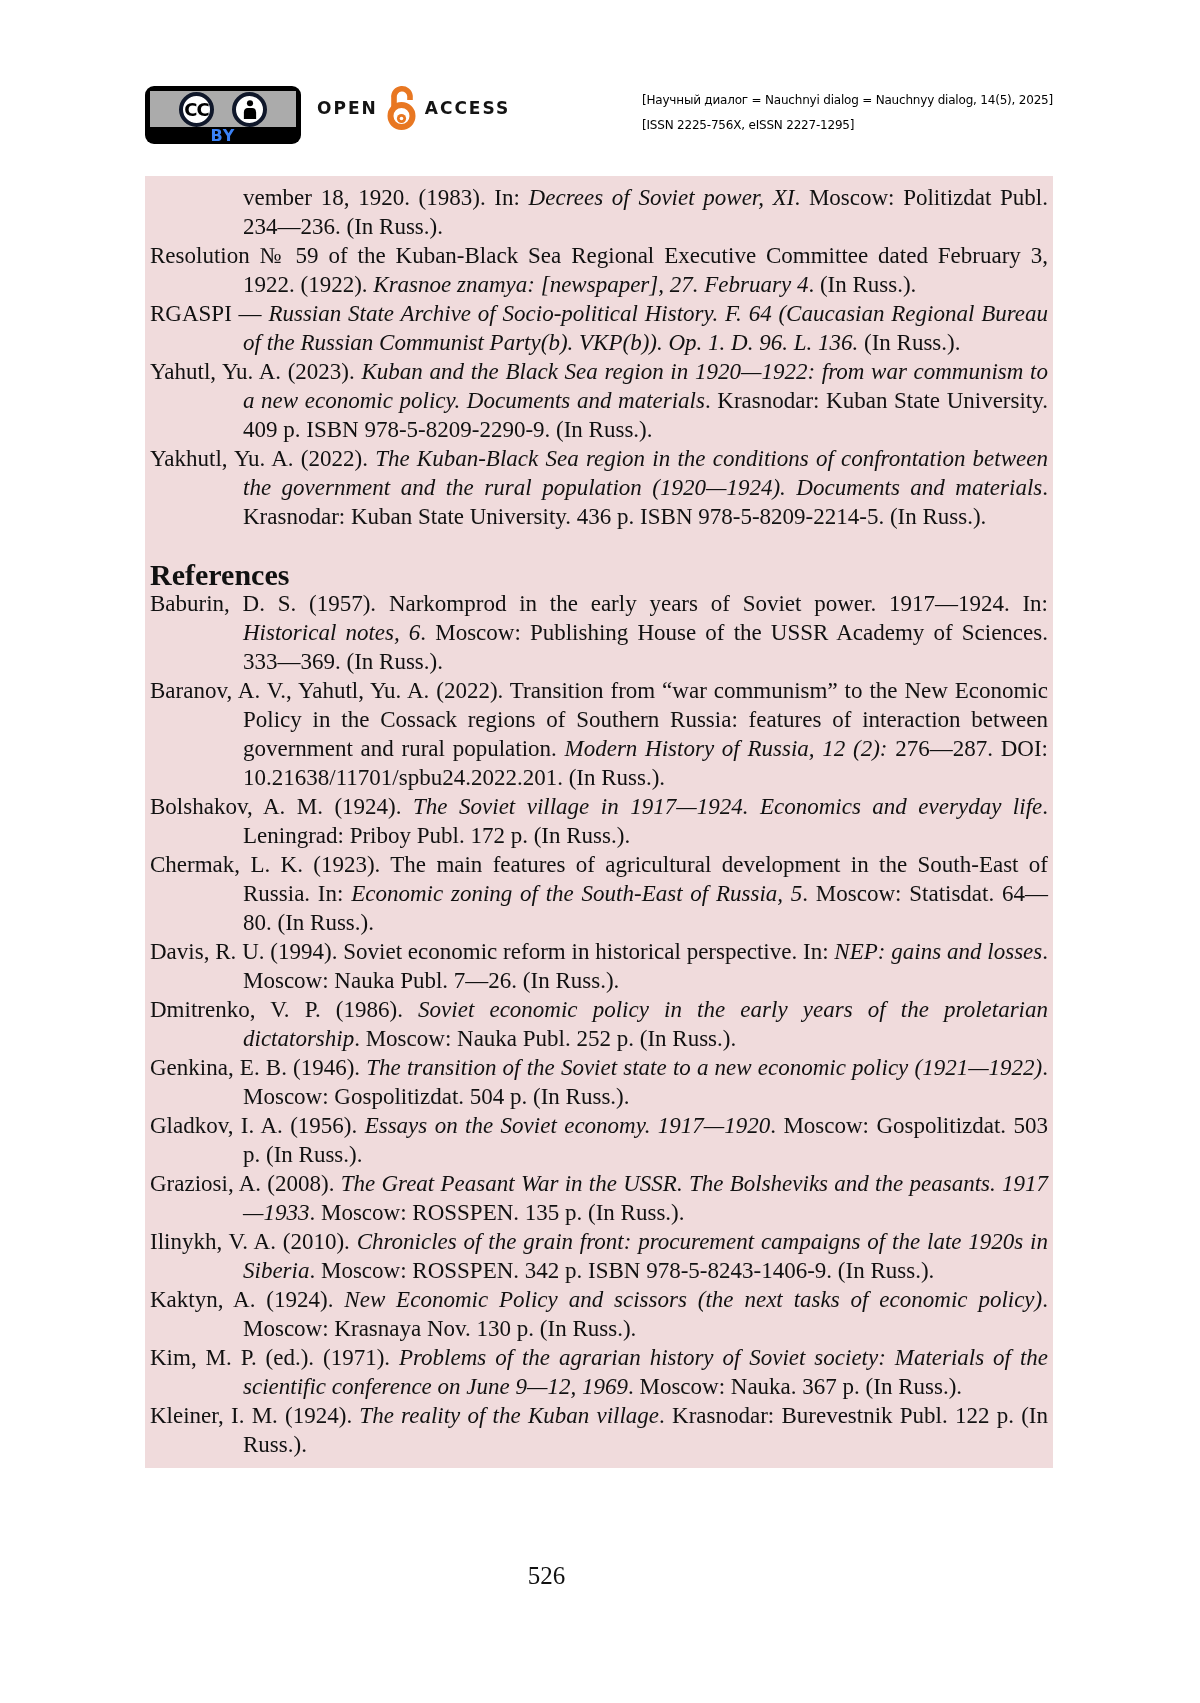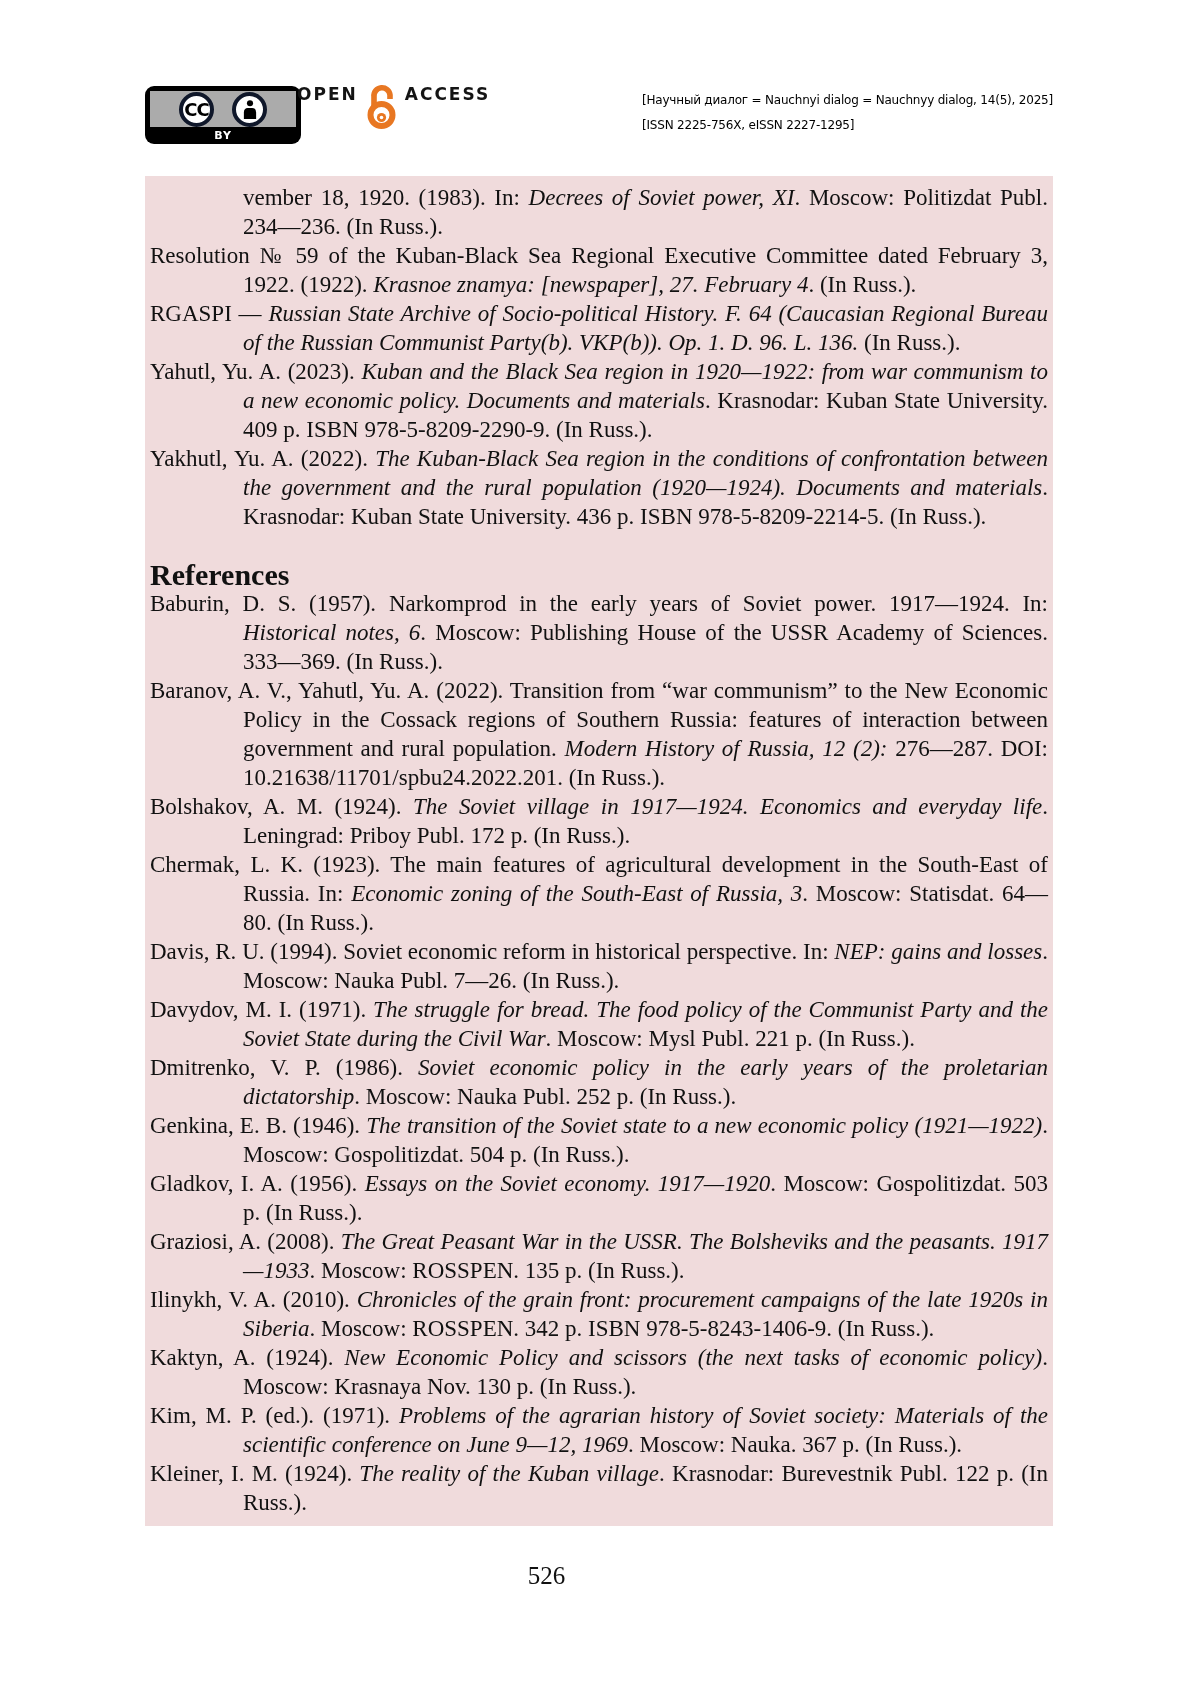--- a/index.html
+++ b/index.html
@@ -33,28 +33,28 @@
   .cc-circle{
     width:35px;height:35px;border-radius:50%;
     background:#fff;border:4px solid #0f172a;
     display:flex;align-items:center;justify-content:center;
     font-family:"DejaVu Sans", sans-serif;
     font-weight:bold;font-size:18px;letter-spacing:-1px;color:#000;
   }
   .cc-badge-bottom{
     height:17px;
     display:flex;align-items:center;justify-content:center;
-    color:#ffffff;
+    color:#3b82f6;
     font-family:"DejaVu Sans", sans-serif;
-    font-weight:bold;font-size:11px;letter-spacing:1px;
+    font-weight:bold;font-size:16px;letter-spacing:1px;
   }
 
   .oa-logo{
-    position:absolute;left:297px;top:84px;height:48px;
-    display:flex;gap:7px;
+    position:absolute;left:317px;top:84px;height:48px;
+    display:flex;align-items:center;gap:7px;
   }
   .oa-word{
     font-family:"DejaVu Sans", sans-serif;
     font-weight:bold;font-size:17px;letter-spacing:2px;color:#141414;
   }
 
   .journal-info{
     position:absolute;top:88px;right:147px;
     font-family:"DejaVu Sans", sans-serif;
     font-size:12px;line-height:25px;color:#000;
@@ -138,25 +138,24 @@
   <h2 class="references-heading">References</h2>
 
   <div>
 
       <p class="ref"><span>Baburin, D. S. (1957). Narkomprod in the early years of Soviet power. 1917—1924. In: </span><i>Historical notes, 6</i><span>. Moscow: Publishing House of the USSR Academy of Sciences. 333—369. (In Russ.).</span></p>
 
       <p class="ref"><span>Baranov, A. V., Yahutl, Yu. A. (2022). Transition from “war communism” to the New Economic Policy in the Cossack regions of Southern Russia: features of interaction between government and rural population. </span><i>Modern History of Russia, 12 (2):</i><span> 276—287. DOI: 10.21638/11701/spbu24.2022.201. (In Russ.).</span></p>
 
       <p class="ref"><span>Bolshakov, A. M. (1924). </span><i>The Soviet village in 1917—1924. Economics and everyday life</i><span>. Leningrad: Priboy Publ. 172 p. (In Russ.).</span></p>
 
-      <p class="ref"><span>Chermak, L. K. (1923). The main features of agricultural development in the South-East of Russia. In: </span><i>Economic zoning of the South-East of Russia, 3</i><span>. Moscow: Statisdat. 64—80. (In Russ.).</span></p>
+      <p class="ref"><span>Chermak, L. K. (1923). The main features of agricultural development in the South-East of Russia. In: </span><i>Economic zoning of the South-East of Russia, 5</i><span>. Moscow: Statisdat. 64—80. (In Russ.).</span></p>
 
       <p class="ref"><span>Davis, R. U. (1994). Soviet economic reform in historical perspective. In: </span><i>NEP: gains and losses</i><span>. Moscow: Nauka Publ. 7—26. (In Russ.).</span></p>
 
-      <p class="ref"><span>Davydov, M. I. (1971). </span><i>The struggle for bread. The food policy of the Communist Party and the Soviet State during the Civil War</i><span>. Moscow: Mysl Publ. 221 p. (In Russ.).</span></p>
 
       <p class="ref"><span>Dmitrenko, V. P. (1986). </span><i>Soviet economic policy in the early years of the proletarian dictatorship</i><span>. Moscow: Nauka Publ. 252 p. (In Russ.).</span></p>
 
       <p class="ref"><span>Genkina, E. B. (1946). </span><i>The transition of the Soviet state to a new economic policy (1921—1922)</i><span>. Moscow: Gospolitizdat. 504 p. (In Russ.).</span></p>
 
       <p class="ref"><span>Gladkov, I. A. (1956). </span><i>Essays on the Soviet economy. 1917—1920</i><span>. Moscow: Gospolitizdat. 503 p. (In Russ.).</span></p>
 
       <p class="ref"><span>Graziosi, A. (2008). </span><i>The Great Peasant War in the USSR. The Bolsheviks and the peasants. 1917—1933</i><span>. Moscow: ROSSPEN. 135 p. (In Russ.).</span></p>
 
       <p class="ref"><span>Ilinykh, V. A. (2010). </span><i>Chronicles of the grain front: procurement campaigns of the late 1920s in Siberia</i><span>. Moscow: ROSSPEN. 342 p. ISBN 978-5-8243-1406-9. (In Russ.).</span></p>

